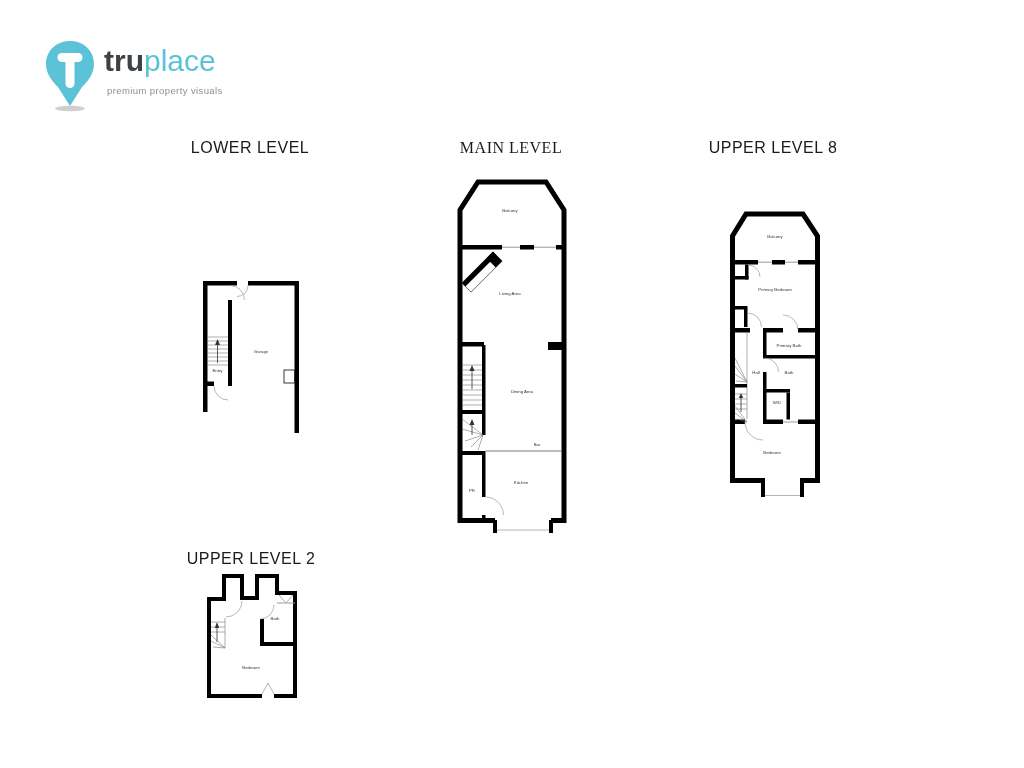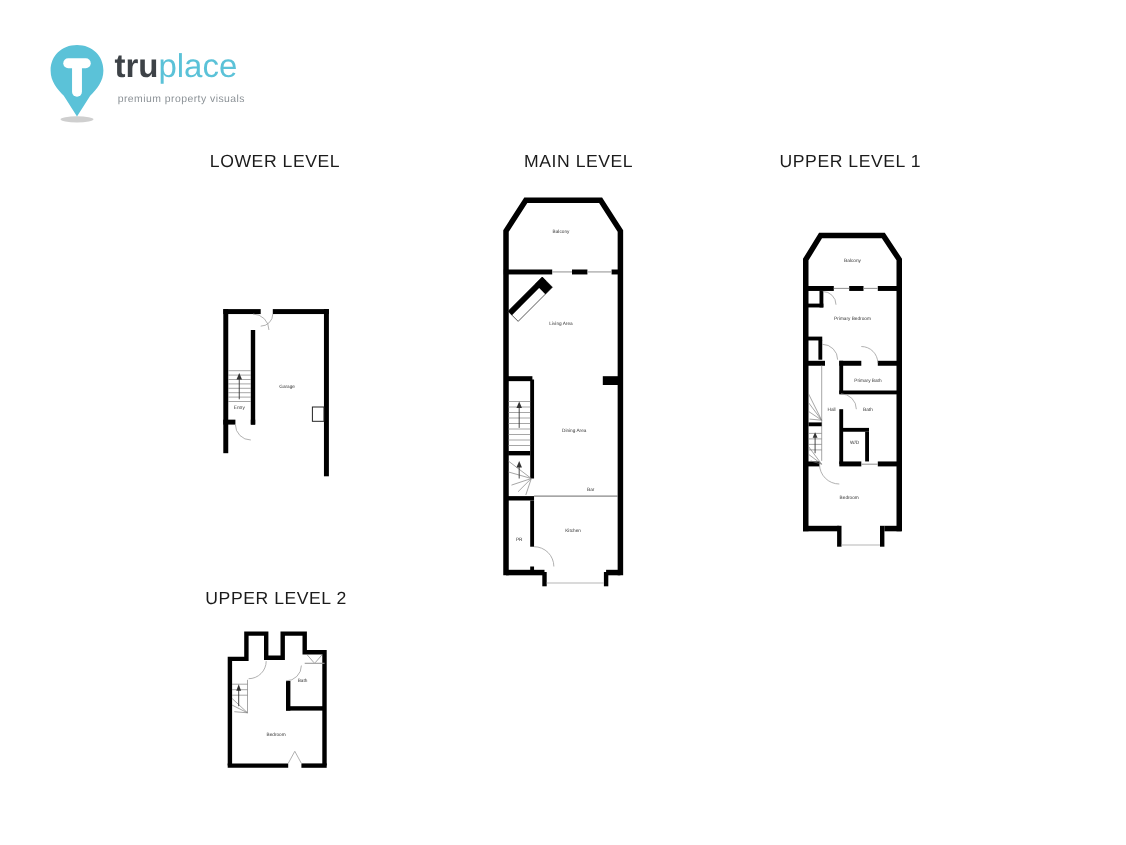--- a/index.html
+++ b/index.html
@@ -40,23 +40,23 @@
       <ellipse cx="26" cy="68.5" rx="15" ry="2.8" fill="#cfcfcf"></ellipse>
       <path d="M26 1 C12 1 2 11 2 24 C2 34 8 41 14 47 L26 66 L38 47 C44 41 50 34 50 24 C50 11 40 1 26 1 Z" fill="#5bc2d8"></path>
       <rect x="13.5" y="13" width="25" height="9" rx="4.5" fill="#fff"></rect>
       <rect x="21.5" y="15" width="9" height="33" rx="4.5" fill="#fff"></rect>
     </svg>
     <div class="brand"><span class="bold">tru</span><span class="light">place</span></div>
     <div class="tagline">premium property visuals</div>
   </div>
 
   <div class="floor-title" style="left:130px;top:139px;">LOWER LEVEL</div>
-  <div class="floor-title" style="left:406px;top:139px;">MAIN LEVEL</div>
-  <div class="floor-title" style="left:653px;top:139px;">UPPER LEVEL 1</div>
-  <div class="floor-title" style="left:131px;top:536px;">UPPER LEVEL 2</div>
+  <div class="floor-title" style="left:391px;top:139px;font-family:Liberation Serif, serif;">MAIN LEVEL</div>
+  <div class="floor-title" style="left:653px;top:139px;">UPPER LEVEL 8</div>
+  <div class="floor-title" style="left:131px;top:550px;">UPPER LEVEL 2</div>
 
   <svg class="plan" style="left:201px;top:279px;" width="100" height="158" viewBox="0 0 100 158">
     <g>
       <rect class="wall" x="2" y="2" width="4.5" height="131"></rect>
       <rect class="wall" x="2" y="2" width="34" height="4.5"></rect>
       <rect class="wall" x="47" y="2" width="51" height="4.5"></rect>
       <rect class="wall" x="93.5" y="2" width="4.5" height="152"></rect>
       <rect class="wall" x="27" y="21" width="4" height="86"></rect>
       <rect class="wall" x="2" y="102.5" width="11" height="4.5"></rect>
       <rect class="wall" x="27" y="102.5" width="4" height="4.5"></rect>

